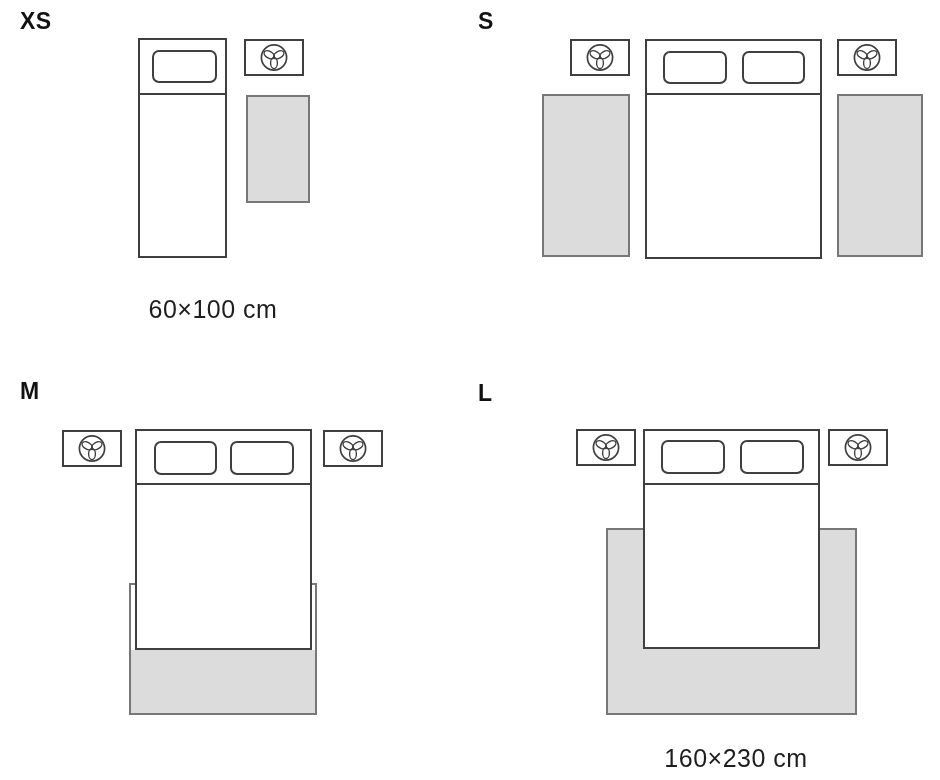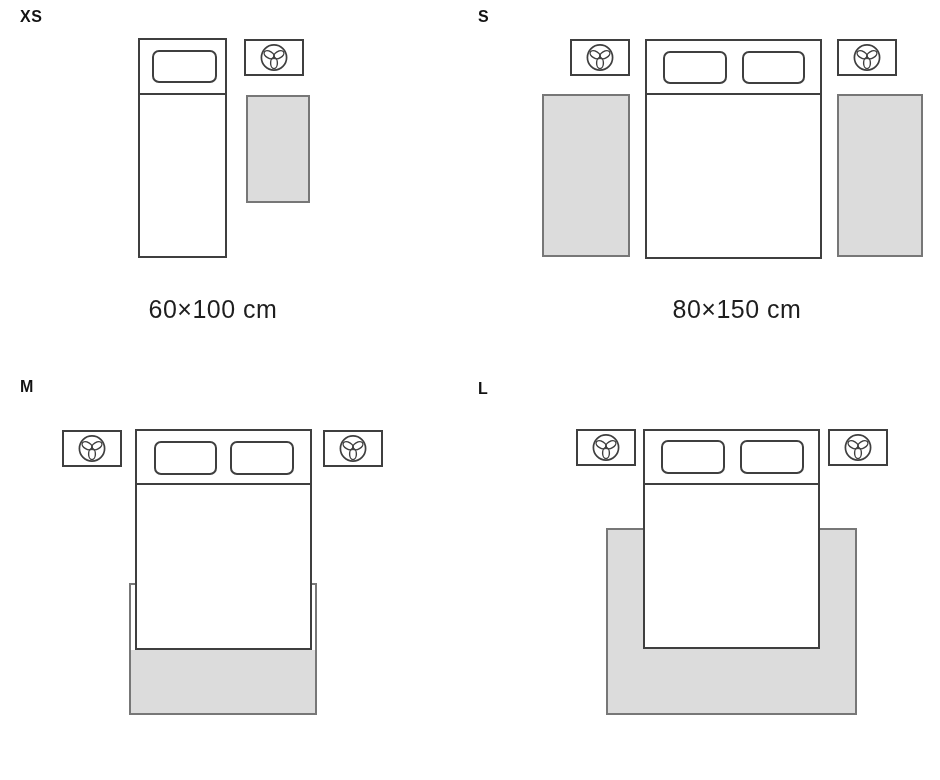--- a/index.html
+++ b/index.html
@@ -1,21 +1,21 @@
 <!DOCTYPE html>
 <html><head>
 <meta charset="utf-8">
 <style>
   html,body{margin:0;padding:0;background:#fff;}
   .canvas{
     position:relative;width:940px;height:780px;background:#ffffff;overflow:hidden;
     font-family:"Liberation Sans", sans-serif;
   }
   .size-label{
-    position:absolute;font-size:16px;font-weight:700;color:#121212;letter-spacing:.5px;
+    position:absolute;font-size:23px;font-weight:700;color:#121212;letter-spacing:.5px;
   }
   .caption{
     position:absolute;font-size:25px;font-weight:400;color:#1e1e1e;text-align:center;
     letter-spacing:.5px;
   }
   .bed{
     position:absolute;background:#ffffff;border:2px solid #3f3f3f;z-index:2;box-sizing:border-box;
   }
   .headboard{
     position:relative;width:100%;height:54px;border-bottom:2px solid #3f3f3f;box-sizing:border-box;
@@ -97,21 +97,20 @@
     <circle cx="17" cy="15.5" r="12.6" fill="none" stroke="#3f3f3f" stroke-width="1.7"></circle>
     <g fill="none" stroke="#3f3f3f" stroke-width="1.4">
       <ellipse cx="17" cy="21" rx="3.4" ry="5.6"></ellipse>
       <ellipse cx="17" cy="21" rx="3.4" ry="5.6" transform="rotate(120 17 15.5)"></ellipse>
       <ellipse cx="17" cy="21" rx="3.4" ry="5.6" transform="rotate(240 17 15.5)"></ellipse>
     </g>
   </svg>
 </span>
   </div>
 
-  <div class="caption" style="left:602px;top:295px;width:270px">80×150 cm</div>
 
   <div class="size-label" style="left:20px;top:378px">M</div>
 
   <div class="rug under" style="left:129px;top:583px;width:188px;height:132px">
     <div class="rug-gray-zone" style="height:63px"></div>
   </div>
 
   <div class="nightstand" style="left:62px;top:430px;width:60px;height:37px">
     <span class="lamp-slot">
   <svg class="lamp" width="34" height="31" viewBox="0 0 34 31" xmlns="http://www.w3.org/2000/svg">
@@ -176,14 +175,15 @@
     <circle cx="17" cy="15.5" r="12.6" fill="none" stroke="#3f3f3f" stroke-width="1.7"></circle>
     <g fill="none" stroke="#3f3f3f" stroke-width="1.4">
       <ellipse cx="17" cy="21" rx="3.4" ry="5.6"></ellipse>
       <ellipse cx="17" cy="21" rx="3.4" ry="5.6" transform="rotate(120 17 15.5)"></ellipse>
       <ellipse cx="17" cy="21" rx="3.4" ry="5.6" transform="rotate(240 17 15.5)"></ellipse>
     </g>
   </svg>
 </span>
   </div>
 
+  <div class="caption" style="left:601px;top:744px;width:270px">160×230 cm</div>
 
 </div>
 
 </body></html>

